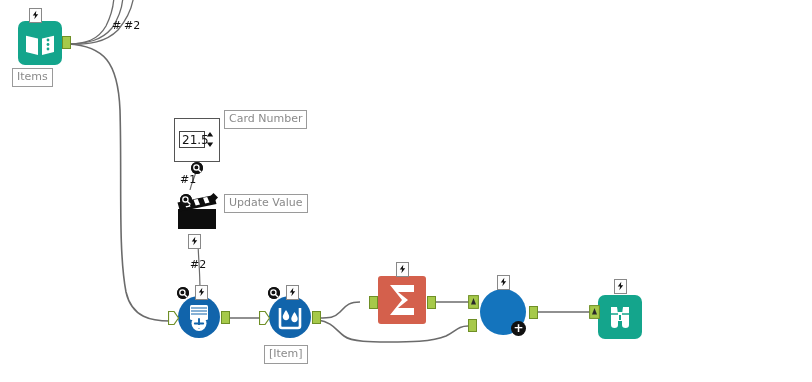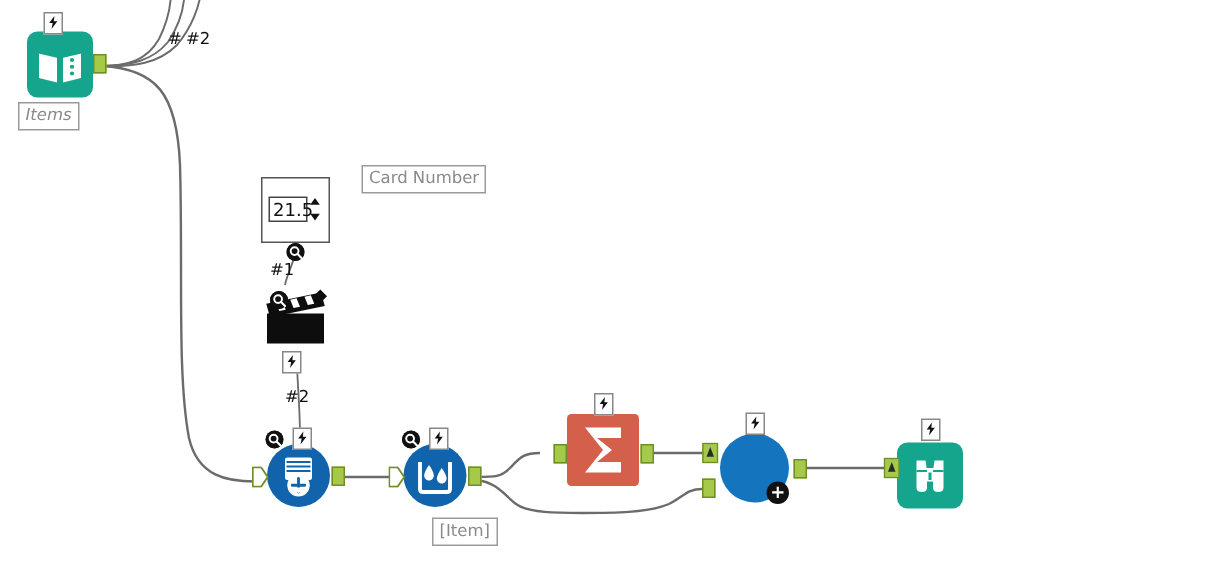--- a/index.html
+++ b/index.html
@@ -228,38 +228,38 @@
         <circle cx="30" cy="28" r="1.4" fill="#14a58c"></circle>
       </svg>
     </div>
     <div class="badge-bolt" style="left:-11px; top:-35px;">
       <svg viewBox="0 0 9 11" width="7" height="10">
         <path d="M5.5 0 L1 6 L4 6 L3 11 L8 4.5 L5 4.5 Z" fill="#111111"></path>
       </svg>
     </div>
     <div class="port" style="left:22px; top:-7px;"></div>
   </div>
-  <div class="label-box" style="left:12px; top:68px;font-style:italic;">Items</div>
+  <div class="label-box" style="left:12px; top:68px;">Items</div>
 
   <div class="node" style="left:197px; top:140px;">
     <div class="body-spinner"></div>
     <div class="spin-val">21.5</div>
     <svg class="spin-arrows" viewBox="0 0 8 17">
       <path d="M4 1 L7.2 5.5 L0.8 5.5 Z" fill="#111111"></path>
       <path d="M4 16 L0.8 11.5 L7.2 11.5 Z" fill="#111111"></path>
     </svg>
     <div class="badge-q" style="left:-6px; top:22px;">
       <svg viewBox="0 0 12 12" width="12" height="12">
         <circle cx="6" cy="6" r="6" fill="#111111"></circle>
         <circle cx="5.4" cy="5.4" r="2.6" fill="none" stroke="#ffffff" stroke-width="1.3"></circle>
         <path d="M7.4 7.4 L10 10" stroke="#ffffff" stroke-width="1.4" stroke-linecap="round"></path>
       </svg>
     </div>
   </div>
-  <div class="label-box" style="left:241px; top:110px;text-align:right;">Card Number</div>
+  <div class="label-box" style="left:224px; top:110px;text-align:right;">Card Number</div>
 
   <div class="node" style="left:197px; top:212px;">
     <div class="body-plain">
       <svg class="ico" viewBox="0 0 44 40">
         <path d="M3 17 L41 17 L41 37 L3 37 Z" fill="#0d0d0d"></path>
         <path d="M2.5 10.5 L39 3 L41.5 12 L5 19.5 Z" fill="#0d0d0d"></path>
         <path d="M9 9.8 L13.2 8.9 L15.5 14.5 L11.2 15.4 Z" fill="#ffffff"></path>
         <path d="M18.5 7.8 L22.7 6.9 L25 12.5 L20.7 13.4 Z" fill="#ffffff"></path>
         <path d="M28 5.8 L32.2 4.9 L34.5 10.5 L30.2 11.4 Z" fill="#ffffff"></path>
         <path d="M38.5 1 L43 5.5 L38.5 10 L34 5.5 Z" fill="#0d0d0d"></path>
@@ -271,20 +271,21 @@
         <circle cx="5.4" cy="5.4" r="2.6" fill="none" stroke="#ffffff" stroke-width="1.3"></circle>
         <path d="M7.4 7.4 L10 10" stroke="#ffffff" stroke-width="1.4" stroke-linecap="round"></path>
       </svg>
     </div>
     <div class="badge-bolt" style="left:-9px; top:22px;">
       <svg viewBox="0 0 9 11" width="7" height="10">
         <path d="M5.5 0 L1 6 L4 6 L3 11 L8 4.5 L5 4.5 Z" fill="#111111"></path>
       </svg>
     </div>
   </div>
+  <div class="label-box" style="left:224px; top:194px;">Update Value</div>
 
   <div class="node" style="left:199px; top:317px;">
     <div class="body-circle-blue">
       <svg class="ico" viewBox="0 0 42 42">
         <rect x="12" y="9" width="18" height="15" rx="1.5" fill="#ffffff"></rect>
         <path d="M13 12 H29 M13 15 H29 M13 18 H29" stroke="#1164ab" stroke-width="1.2"></path>
         <circle cx="21" cy="27.5" r="7.5" fill="#ffffff"></circle>
         <path d="M21 23 V32 M16.8 27.5 H25.2" stroke="#1164ab" stroke-width="1.9" stroke-linecap="round"></path>
         <path d="M21 33 L17.5 29 L24.5 29 Z" fill="#ffffff"></path>
       </svg>
@@ -331,21 +332,21 @@
         <circle cx="5.4" cy="5.4" r="2.6" fill="none" stroke="#ffffff" stroke-width="1.3"></circle>
         <path d="M7.4 7.4 L10 10" stroke="#ffffff" stroke-width="1.4" stroke-linecap="round"></path>
       </svg>
     </div>
     <div class="badge-bolt" style="left:-4px; top:-32px;">
       <svg viewBox="0 0 9 11" width="7" height="10">
         <path d="M5.5 0 L1 6 L4 6 L3 11 L8 4.5 L5 4.5 Z" fill="#111111"></path>
       </svg>
     </div>
   </div>
-  <div class="label-box" style="left:264px; top:345px;margin-left:24px;">[Item]</div>
+  <div class="label-box" style="left:264px; top:345px;">[Item]</div>
 
   <div class="node" style="left:402px; top:300px;">
     <div class="body-sigma">
       <svg class="ico" viewBox="0 0 48 48">
         <path d="M12 9 H36 V16 H20 L30 24 L20 32 H36 V39 H12 L24 24 Z" fill="#ffffff"></path>
       </svg>
     </div>
     <div class="port" style="left:-33px; top:-4px;"></div>
     <div class="port" style="left:25px; top:-4px;"></div>
     <div class="badge-bolt" style="left:-6px; top:-38px;">

